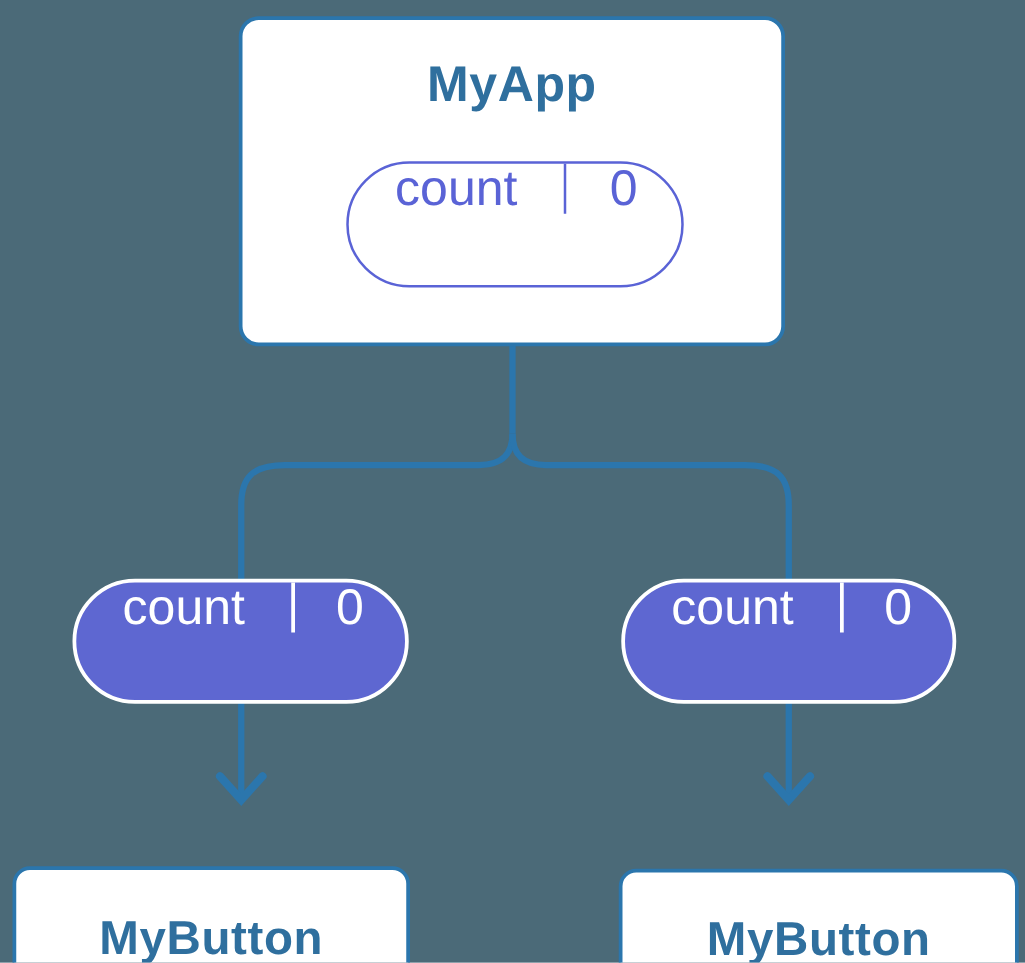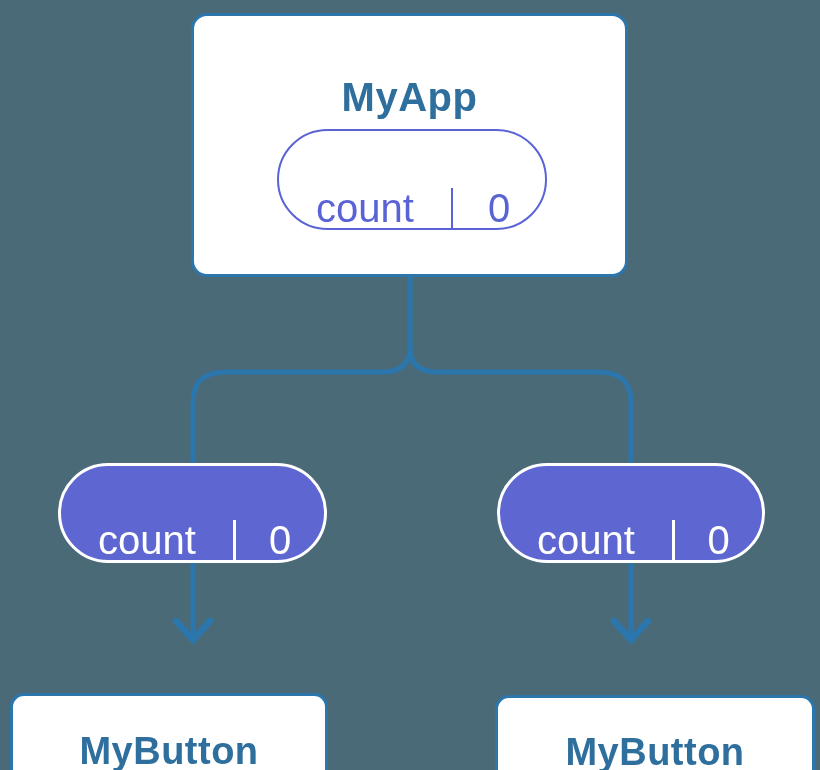--- a/index.html
+++ b/index.html
@@ -25,25 +25,25 @@
     display:flex;flex-direction:column;align-items:center;
   }
   .node-parent{left:191px;top:13px;width:437px;height:264px;border-radius:16px;}
   .node-child{border-radius:14px;justify-content:center;margin-top:48px;}
   .node-child-left{left:10px;top:645px;width:318px;height:115px;}
   .node-child-right{left:495px;top:647px;width:320px;height:114px;}
   .node-title{
     color:var(--title-color);font-size:40px;font-weight:600;
     letter-spacing:0.5px;line-height:1;
   }
-  .node-parent .node-title{margin-top:61px;}
+  .node-parent .node-title{margin-top:32px;}
   .node-child .node-title{font-size:38px;}
   .pill{
     position:absolute;box-sizing:border-box;z-index:3;
-    display:flex;align-items:flex-end;font-size:40px;line-height:1;
+    display:flex;align-items:flex-start;font-size:40px;line-height:1;
   }
   .pill-outline{
     left:277px;top:129px;width:270px;height:101px;
     background:var(--node-bg);border:2.5px solid var(--pill-stroke);
     border-radius:51px;color:var(--pill-stroke);
   }
   .pill-filled{
     background:var(--pill-fill);border:3px solid var(--node-bg);
     border-radius:50px;color:var(--pill-text-light);
   }

